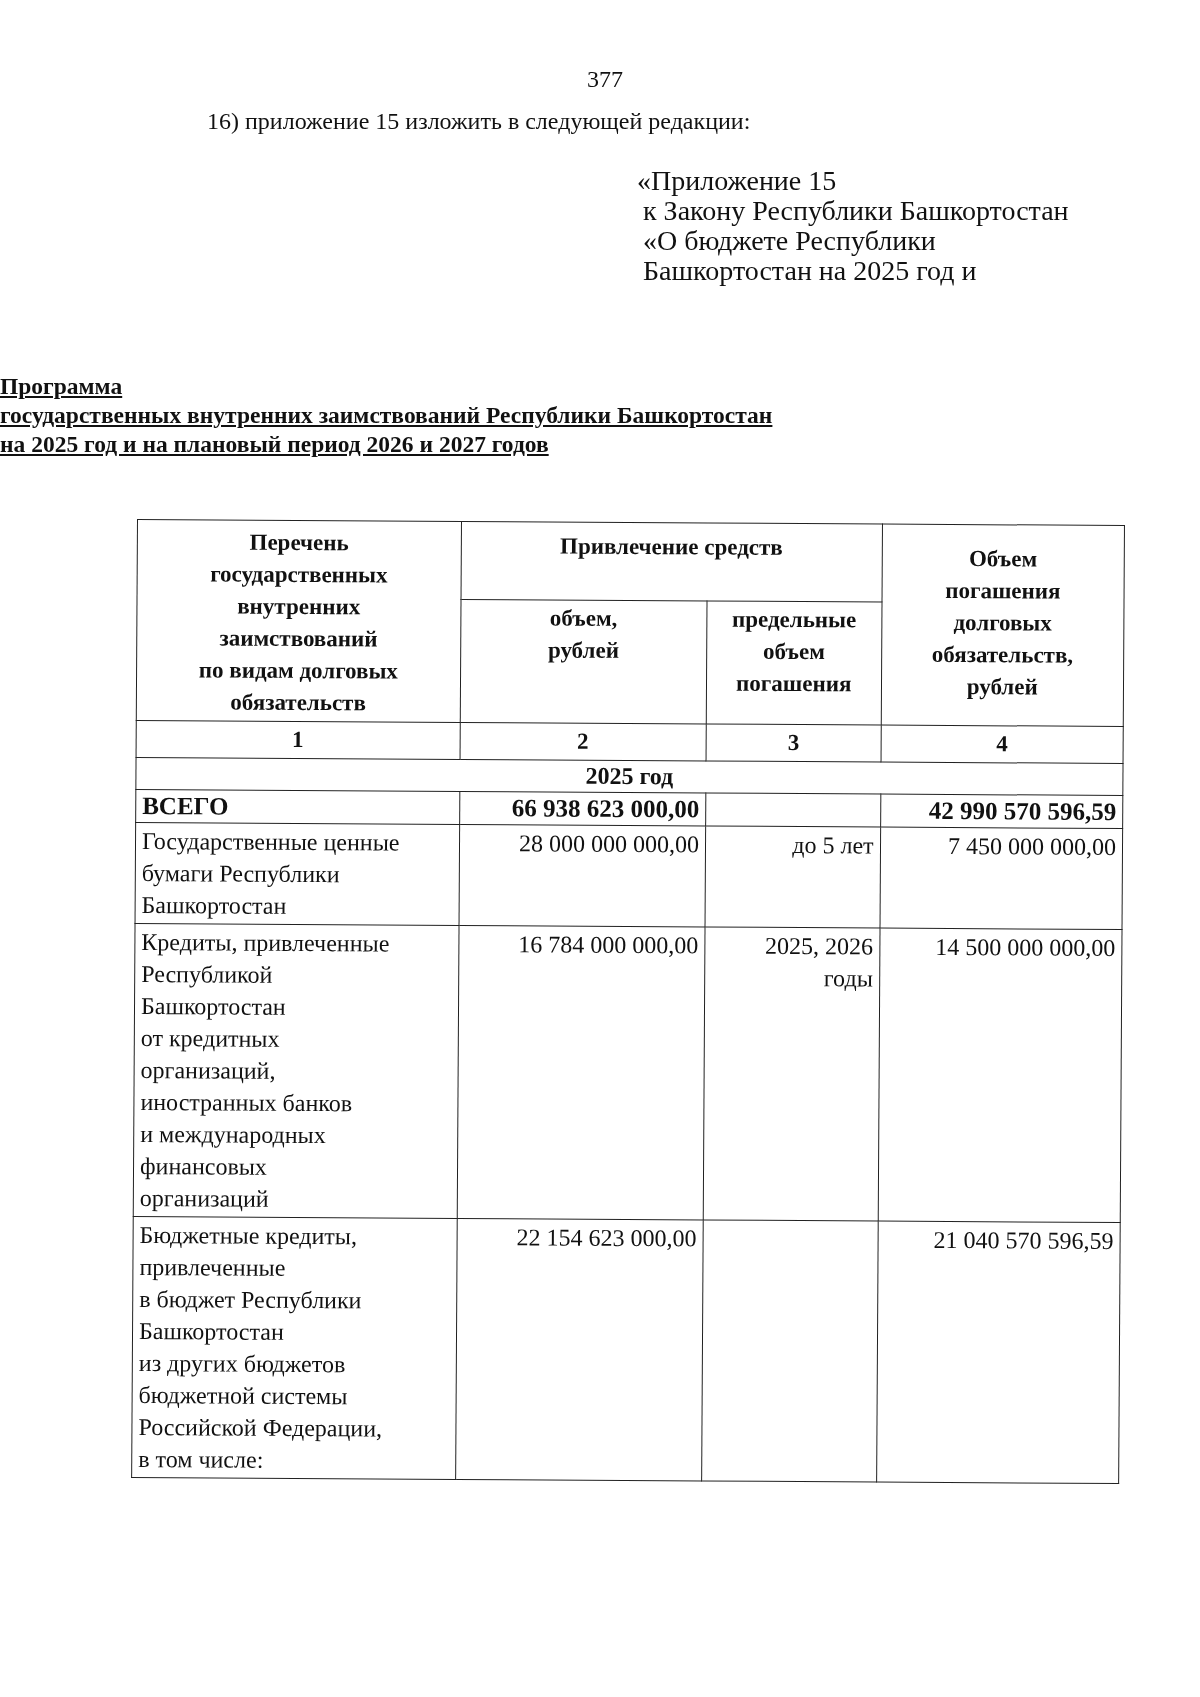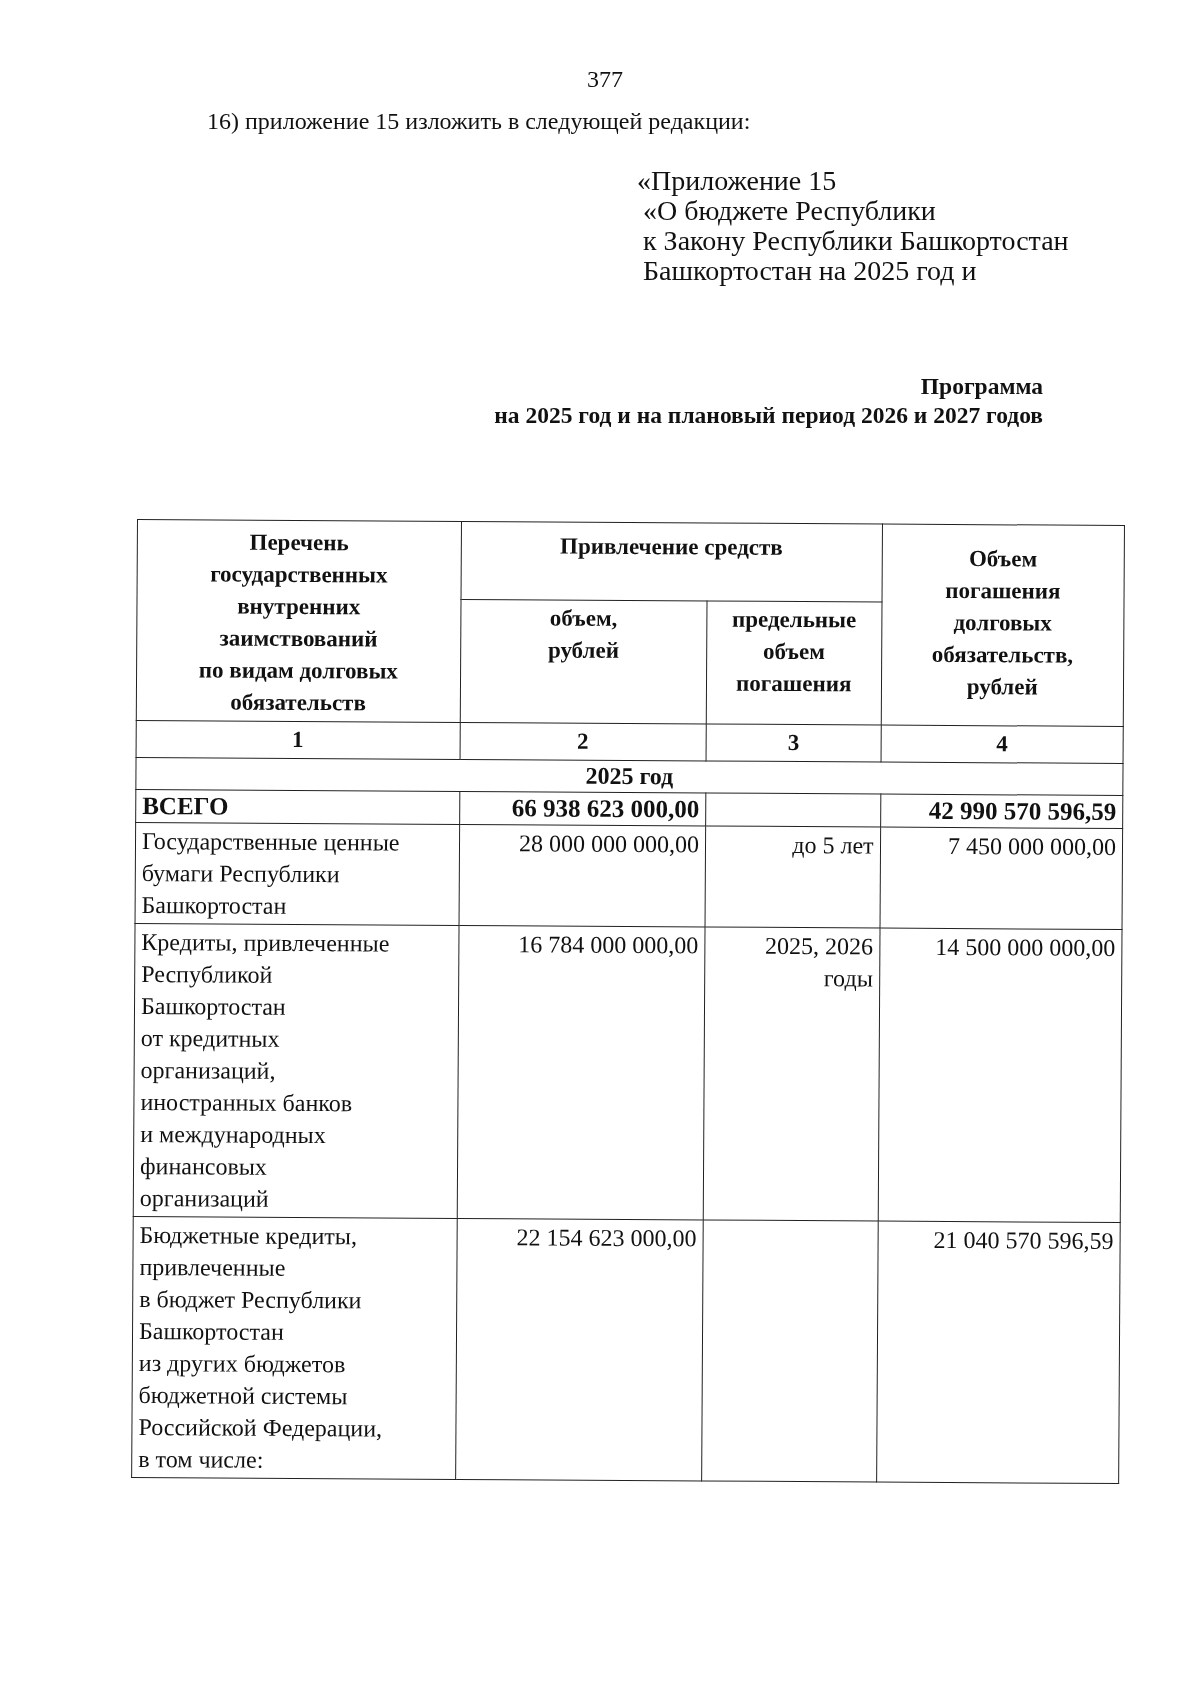--- a/index.html
+++ b/index.html
@@ -14,22 +14,22 @@
   }
   .intro {
     position: absolute; top: 108px; left: 207px; font-size: 24px;
   }
   .appendix-ref {
     position: absolute; top: 166px; left: 637px; font-size: 28px; line-height: 30px;
   }
   .appendix-ref div { white-space: nowrap; }
   .appendix-ref div.indent { padding-left: 6px; }
   .title {
-    position: absolute; top: 372px; left: 0; width: 1043px; text-align: right;
-    font-weight: bold; font-size: 23.5px; line-height: 29px;
+    position: absolute; top: 372px; left: 0; width: 1043px; text-align: left;
+    font-weight: bold; font-size: 23.5px; line-height: 29px; text-decoration: underline;
   }
   table.borrow {
     position: absolute; top: 519px; left: 137px;
     width: 988px;
     border-collapse: collapse;
     font-size: 24px;
     transform: rotate(0.35deg);
     transform-origin: top left;
   }
   table.borrow td, table.borrow th {
@@ -52,27 +52,28 @@
 </style>
 </head>
 <body>
 
 <div class="page-number">377</div>
 
 <div class="intro">16) приложение 15 изложить в следующей редакции:</div>
 
 <div class="appendix-ref">
   <div>«Приложение 15</div>
+  <div class="indent">к Закону Республики Башкортостан</div>
   <div class="indent">«О бюджете Республики</div>
-  <div class="indent">к Закону Республики Башкортостан</div>
   <div class="indent">Башкортостан на 2025 год и</div>
 </div>
 
 <div class="title">
   <div>Программа</div>
+  <div>государственных внутренних заимствований Республики Башкортостан</div>
   <div>на 2025 год и на плановый период 2026 и 2027 годов</div>
 </div>
 
 <table class="borrow">
   <colgroup>
     <col class="col1">
       <col class="col2">
       <col class="col3">
       <col class="col4">
   </colgroup>

